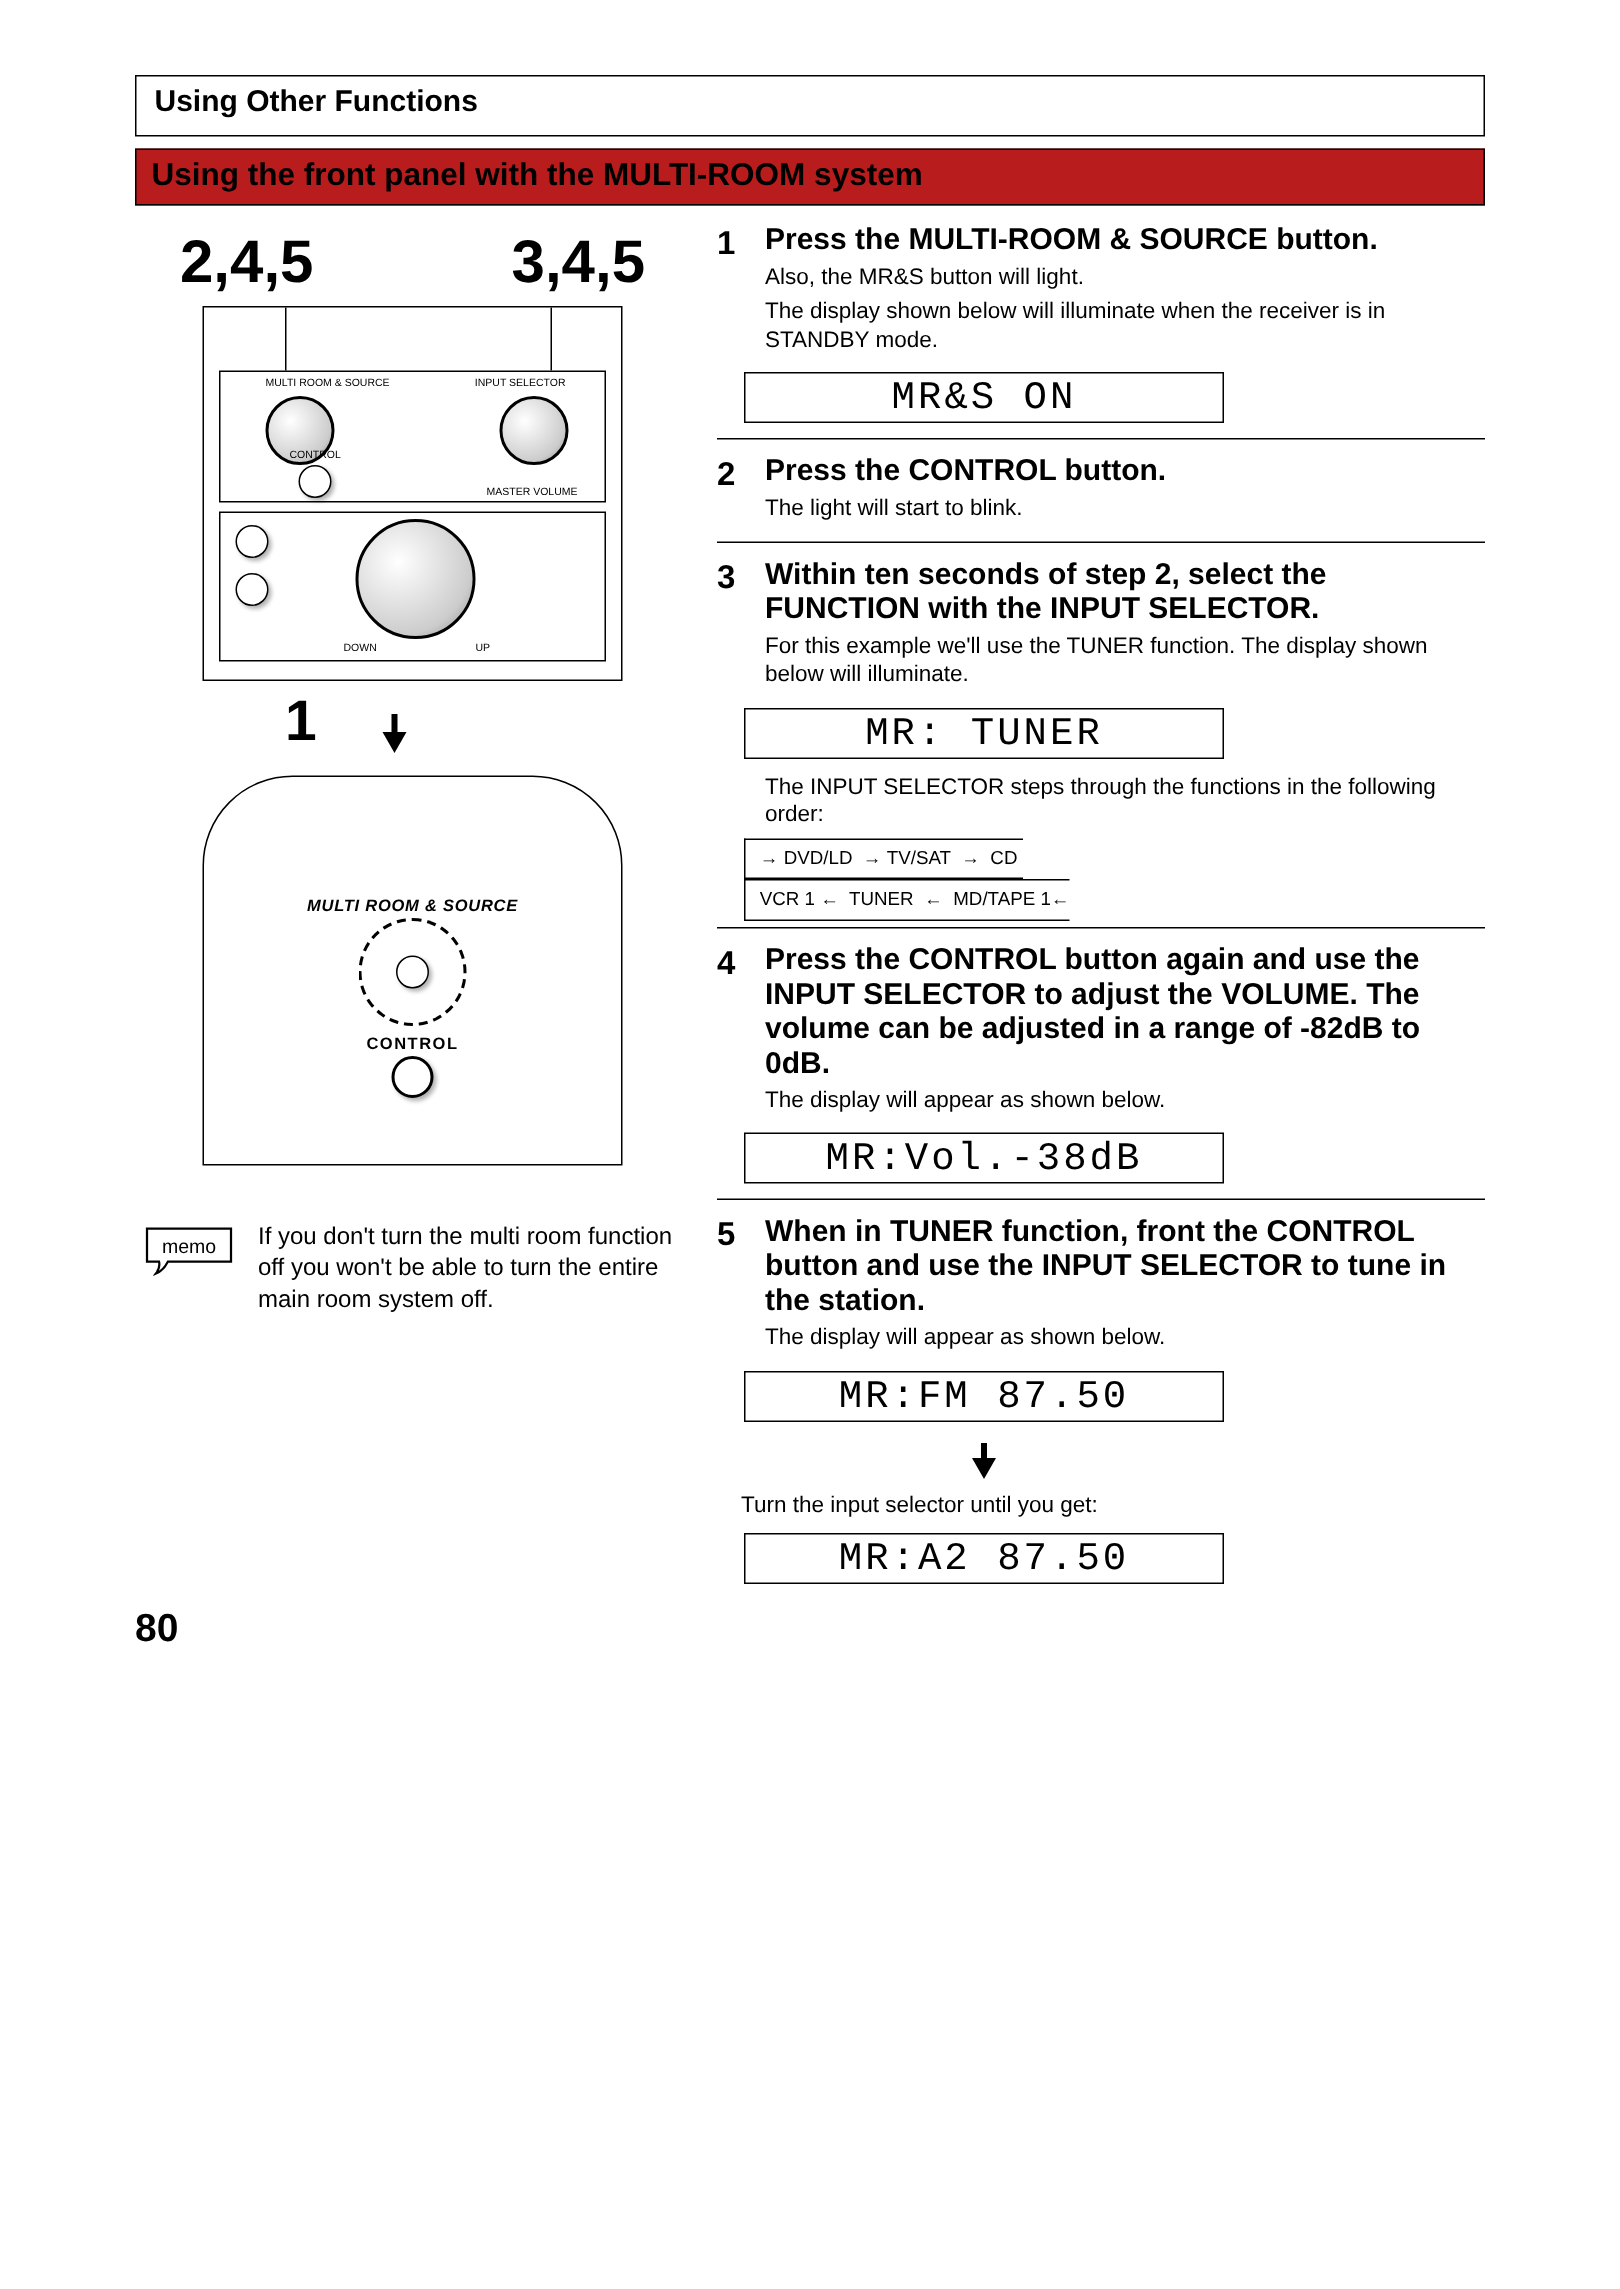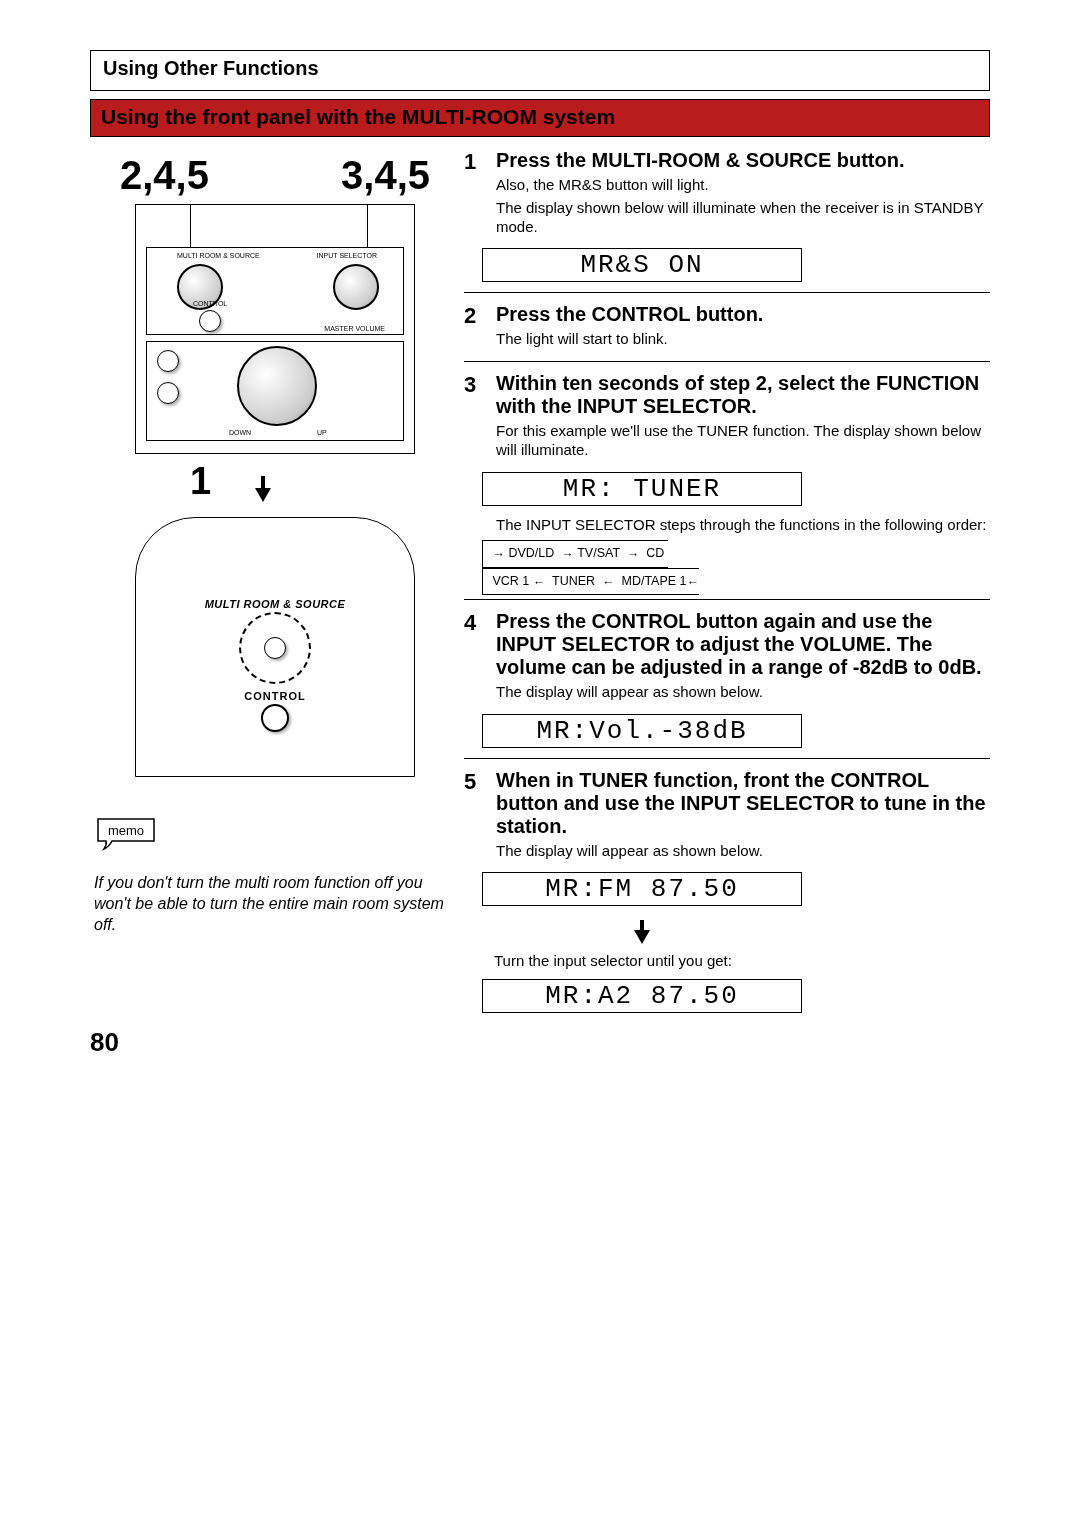--- a/index.html
+++ b/index.html
@@ -28,21 +28,21 @@
     border: 1px solid #000;
     padding: 5px 10px 7px 10px;
     margin-bottom: 12px;
   }
   .subtitle-text {
     font-weight: bold;
     font-size: 21px;
   }
   .content-row {
     display: flex;
-    gap: 4px;
+    gap: 18px;
   }
   .left-col {
     width: 370px;
     flex-shrink: 0;
     padding-top: 4px;
   }
   .right-col {
     flex: 1;
   }
   .diagram-labels {
@@ -97,31 +97,29 @@
     margin: 0 auto;
     display: flex; align-items: center; justify-content: center;
   }
   .ring .small-knob { position: static; }
   .memo-row {
     display: flex;
     gap: 14px;
     margin-top: 38px;
     align-items: flex-start;
     padding: 0 4px;
-    flex-direction: column;
   }
   .memo-badge {
     width: 64px;
     flex-shrink: 0;
   }
   .memo-badge svg { width: 100%; }
   .memo-text {
     font-size: 16px;
     line-height: 1.3;
-    font-style: italic;
   }
   
   .step {
     display: flex;
     gap: 10px;
     margin-bottom: 8px;
   }
   .step-num {
     font-size: 22px;
     font-weight: bold;
@@ -318,21 +316,21 @@
         <div class="step-body">
           <div class="step-title">When in TUNER function,  front the CONTROL button and use the INPUT SELECTOR to tune in the station.</div>
           <div class="step-desc">The display will appear as shown below.</div>
         </div>
       </div>
       <div class="display-box">MR:FM  87.50</div>
       <div class="mid-arrow" style="margin-left:170px;">
         <div style="width:4px;height:10px;background:#000;margin:0 auto;"></div>
         <div style="width:0;height:0;border-left:8px solid transparent;border-right:8px solid transparent;border-top:14px solid #000;margin:0 auto;"></div>
       </div>
-      <div class="step-desc" style="margin-left:30px;">Turn the input selector until you get:</div>
+      <div class="step-desc" style="margin-left:16px;">Turn the input selector until you get:</div>
       <div class="display-box">MR:A2  87.50</div>
 
     </div>
 
   </div>
 
   <div class="page-num">80</div>
 
 </div>
 

